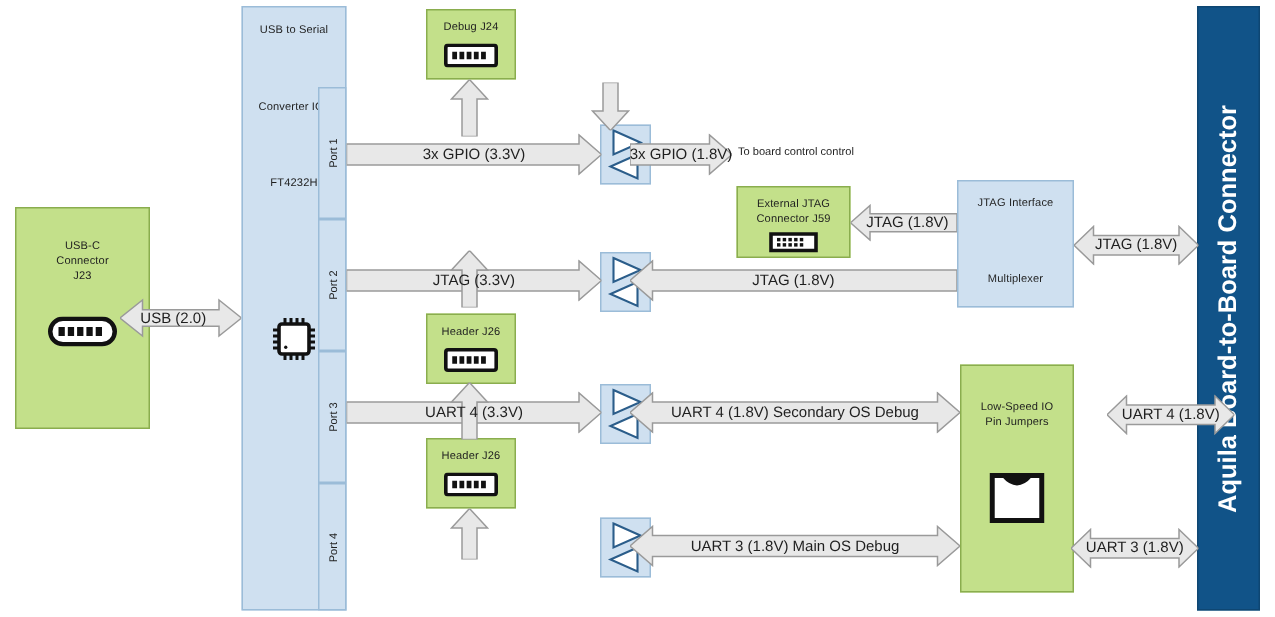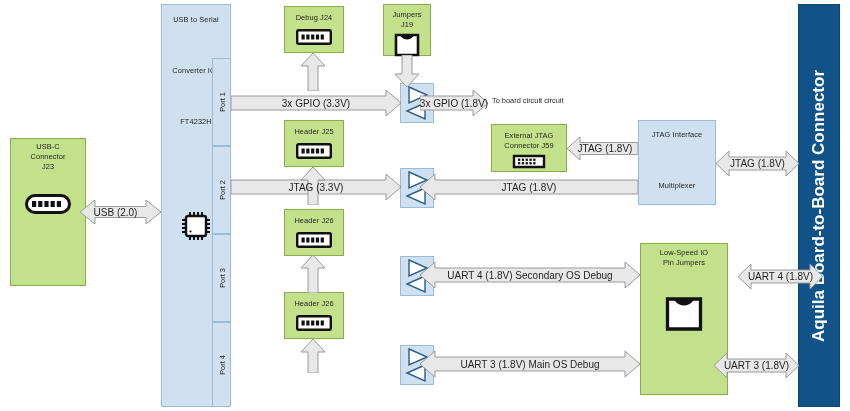--- a/index.html
+++ b/index.html
@@ -39,21 +39,21 @@
   }
   .lbl{
     font-size:7.4px;
     line-height:10px;
     letter-spacing:0.1px;
     color:#1f1f1f;
     white-space:nowrap;
   }
 
   
-  #usbc{left:10px;top:138px;width:76px;height:148px;padding-top:3px;}
+  #usbc{left:10px;top:138px;width:90px;height:148px;padding-top:20px;}
   #usbc .pic{margin-top:22px;}
 
   
   #converter{left:161px;top:4px;width:70px;height:403px;padding-top:10px;}
   #converter .chip{position:absolute;left:50%;top:206px;transform:translateX(-50%);}
 
   
   .port{
     position:absolute;
     left:212px;
@@ -90,21 +90,21 @@
 
   
   #extjtag{left:491px;top:124px;width:76px;height:48px;padding-top:6px;}
   #extjtag .pic{margin-top:3px;}
 
   
   #jtagmux{left:638px;top:120px;width:78px;height:85px;padding-top:9px;}
   #jtagmux .chip{margin-top:13px;}
 
   
-  #lsio{left:640px;top:243px;width:88px;height:152px;padding-top:4px;}
+  #lsio{left:640px;top:243px;width:76px;height:152px;padding-top:22px;}
   #lsio .pic{margin-top:28px;}
 
   
   #b2b{left:798px;top:4px;width:42px;height:403px;}
   #b2b .vtxt{
     position:absolute;left:50%;top:50%;
     transform:translate(-50%,-50%) rotate(-90deg);
     font-size:17px;font-weight:bold;color:#ffffff;white-space:nowrap;
   }
 
@@ -221,72 +221,49 @@
         <rect x="1.2" y="1.2" width="33.6" height="13.6" rx="1.5" fill="#ffffff" stroke="#111" stroke-width="2.4"></rect>
         <rect x="5.5" y="5.5" width="3.2" height="5" fill="#111"></rect>
         <rect x="10.3" y="5.5" width="3.2" height="5" fill="#111"></rect>
         <rect x="15.1" y="5.5" width="3.2" height="5" fill="#111"></rect>
         <rect x="19.9" y="5.5" width="3.2" height="5" fill="#111"></rect>
         <rect x="24.7" y="5.5" width="3.2" height="5" fill="#111"></rect>
       </svg>
     </div>
   </div>
 
-  <div class="box green hdr" id="hdr25">
-    <div class="lbl">Header J25</div>
+
+  <div class="box green hdr" id="hdr26a">
+    <div class="lbl">Header J26</div>
     <div class="pic">
       <svg width="36" height="16" viewBox="0 0 36 16">
         <rect x="1.2" y="1.2" width="33.6" height="13.6" rx="1.5" fill="#ffffff" stroke="#111" stroke-width="2.4"></rect>
         <rect x="5.5" y="5.5" width="3.2" height="5" fill="#111"></rect>
         <rect x="10.3" y="5.5" width="3.2" height="5" fill="#111"></rect>
         <rect x="15.1" y="5.5" width="3.2" height="5" fill="#111"></rect>
         <rect x="19.9" y="5.5" width="3.2" height="5" fill="#111"></rect>
         <rect x="24.7" y="5.5" width="3.2" height="5" fill="#111"></rect>
       </svg>
     </div>
   </div>
 
-  <div class="box green hdr" id="hdr26a">
+  <div class="box green hdr" id="hdr26b">
     <div class="lbl">Header J26</div>
     <div class="pic">
       <svg width="36" height="16" viewBox="0 0 36 16">
         <rect x="1.2" y="1.2" width="33.6" height="13.6" rx="1.5" fill="#ffffff" stroke="#111" stroke-width="2.4"></rect>
         <rect x="5.5" y="5.5" width="3.2" height="5" fill="#111"></rect>
         <rect x="10.3" y="5.5" width="3.2" height="5" fill="#111"></rect>
         <rect x="15.1" y="5.5" width="3.2" height="5" fill="#111"></rect>
         <rect x="19.9" y="5.5" width="3.2" height="5" fill="#111"></rect>
         <rect x="24.7" y="5.5" width="3.2" height="5" fill="#111"></rect>
       </svg>
     </div>
   </div>
 
-  <div class="box green hdr" id="hdr26b">
-    <div class="lbl">Header J26</div>
-    <div class="pic">
-      <svg width="36" height="16" viewBox="0 0 36 16">
-        <rect x="1.2" y="1.2" width="33.6" height="13.6" rx="1.5" fill="#ffffff" stroke="#111" stroke-width="2.4"></rect>
-        <rect x="5.5" y="5.5" width="3.2" height="5" fill="#111"></rect>
-        <rect x="10.3" y="5.5" width="3.2" height="5" fill="#111"></rect>
-        <rect x="15.1" y="5.5" width="3.2" height="5" fill="#111"></rect>
-        <rect x="19.9" y="5.5" width="3.2" height="5" fill="#111"></rect>
-        <rect x="24.7" y="5.5" width="3.2" height="5" fill="#111"></rect>
-      </svg>
-    </div>
-  </div>
-
-  <div class="box green" id="jumpers">
-    <div class="lbl">Jumpers</div>
-    <div class="lbl">J19</div>
-    <div class="pic">
-      <svg width="26" height="24" viewBox="0 0 26 24">
-        <path d="M2 2 H24 V22 H2 Z" fill="#ffffff" stroke="#111" stroke-width="2.6"></path>
-        <path d="M7 2 Q13 9 19 2" fill="#111" stroke="#111" stroke-width="2"></path>
-      </svg>
-    </div>
-  </div>
 
   <div class="box green" id="extjtag">
     <div class="lbl">External JTAG</div>
     <div class="lbl">Connector J59</div>
     <div class="pic">
       <svg width="34" height="15" viewBox="0 0 34 15">
         <path d="M2 2 H32 V13 H2 Z" fill="#ffffff" stroke="#111" stroke-width="2.4"></path>
         <g fill="#111">
           <rect x="6" y="4.6" width="2.3" height="2.3"></rect>
             <rect x="9.8" y="4.6" width="2.3" height="2.3"></rect>
@@ -391,21 +368,21 @@
     </svg>
   </div>
 
   <div class="harrow" style="left:420px;top:89px;width:68px;height:28px;">
     <svg width="68" height="28" viewBox="0 0 68 28">
       <polygon points="0,7 53,7 53,1 68,14 53,27 53,21 0,21" fill="#e8e8e8" stroke="#9a9a9a" stroke-width="1"></polygon>
     </svg>
     <span class="t">3x GPIO (1.8V)</span>
   </div>
 
-  <div class="freetxt" style="left:492px;top:96px;">To board circuit circuit</div>
+  <div class="freetxt" style="left:492px;top:96px;">To board control control</div>
 
   <div class="harrow" style="left:231px;top:173px;width:170px;height:28px;">
     <svg width="170" height="28" viewBox="0 0 170 28">
       <polygon points="0,7 155,7 155,1 170,14 155,27 155,21 0,21" fill="#e8e8e8" stroke="#9a9a9a" stroke-width="1"></polygon>
     </svg>
     <span class="t">JTAG (3.3V)</span>
   </div>
 
   <div class="varrow" style="left:300px;top:167px;width:26px;height:38px;">
     <svg width="26" height="38" viewBox="0 0 26 38">
@@ -427,20 +404,26 @@
     <span class="t" style="margin-left:5px;">JTAG (1.8V)</span>
   </div>
 
   <div class="harrow" style="left:716px;top:150px;width:83px;height:27px;">
     <svg width="83" height="27" viewBox="0 0 83 27">
       <polygon points="0,13.5 13,1 13,7 70,7 70,1 83,13.5 70,26 70,20 13,20 13,26" fill="#e8e8e8" stroke="#9a9a9a" stroke-width="1"></polygon>
     </svg>
     <span class="t">JTAG (1.8V)</span>
   </div>
 
+  <div class="harrow" style="left:231px;top:261px;width:170px;height:28px;">
+    <svg width="170" height="28" viewBox="0 0 170 28">
+      <polygon points="0,7 155,7 155,1 170,14 155,27 155,21 0,21" fill="#e8e8e8" stroke="#9a9a9a" stroke-width="1"></polygon>
+    </svg>
+    <span class="t">UART 4 (3.3V)</span>
+  </div>
 
   <div class="varrow" style="left:300px;top:255px;width:26px;height:38px;">
     <svg width="26" height="38" viewBox="0 0 26 38">
       <polygon points="13,0 25,13 18,13 18,38 8,38 8,13 1,13" fill="#e8e8e8" stroke="#9a9a9a" stroke-width="1"></polygon>
     </svg>
   </div>
 
   <div class="harrow" style="left:420px;top:261px;width:220px;height:28px;">
     <svg width="220" height="28" viewBox="0 0 220 28">
       <polygon points="0,14 15,1 15,7 205,7 205,1 220,14 205,27 205,21 15,21 15,27" fill="#e8e8e8" stroke="#9a9a9a" stroke-width="1"></polygon>

